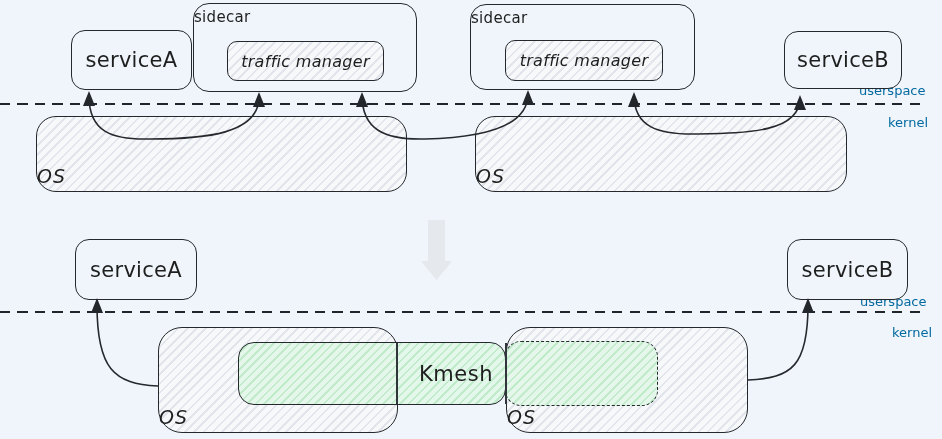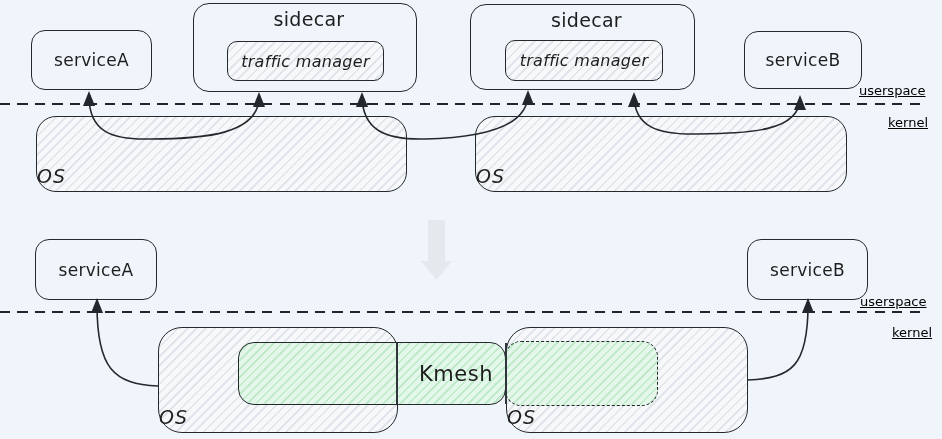--- a/index.html
+++ b/index.html
@@ -19,29 +19,29 @@
   .r20 { border-radius: 20px; }
   .hatch-gray {
     background-color: rgba(246,247,250,.92);
     background-image: repeating-linear-gradient(135deg, rgba(125,135,160,.17) 0 1.8px, transparent 1.8px 6.5px);
     font-style: italic;
   }
   .hatch-green {
     background-color: rgba(227,246,234,.94);
     background-image: repeating-linear-gradient(135deg, rgba(64,192,87,.22) 0 1.8px, transparent 1.8px 6px);
   }
-  .service-label { font-size: 17px; }
+  .service-label { font-size: 21px; margin-left: 40px; }
   .sidecar-box { background: transparent; }
-  .sidecar-title { position: absolute; top: 4px; left: 8px; right: 0; text-align: center; font-size: 19px; }
+  .sidecar-title { position: absolute; top: 4px; left: 0; right: 0; font-size: 15px; }
   .tm-box { font-size: 16px; }
   .dashline {
     position: absolute; left: 0; width: 920px; height: 2.4px;
     background: repeating-linear-gradient(90deg, #212529 0 10px, transparent 10px 17.5px);
   }
-  .zone-label { position: absolute; font-size: 13px; color: #000000; text-decoration: underline; }
+  .zone-label { position: absolute; font-size: 13px; color: #0369a1; }
   .os-box { align-items: flex-end; }
   .os-label { position: absolute; left:0; right:0; bottom: 4px; text-align:left; font-size: 19px; letter-spacing: 1px; }
   .kmesh-label-wrap {
     position: absolute; left: 238px; top: 342px; width: 436px; height: 63px;
     display:flex; align-items:center; justify-content:center;
     font-size: 21px; letter-spacing: .5px; z-index: 6;
   }
   .crossline { position: absolute; width: 2px; background: #30353b; z-index: 5; }
   svg.overlay { position: absolute; left:0; top:0; z-index: 7; pointer-events: none; }
   .connector { fill: none; stroke: #25292e; stroke-width: 1.6; }

